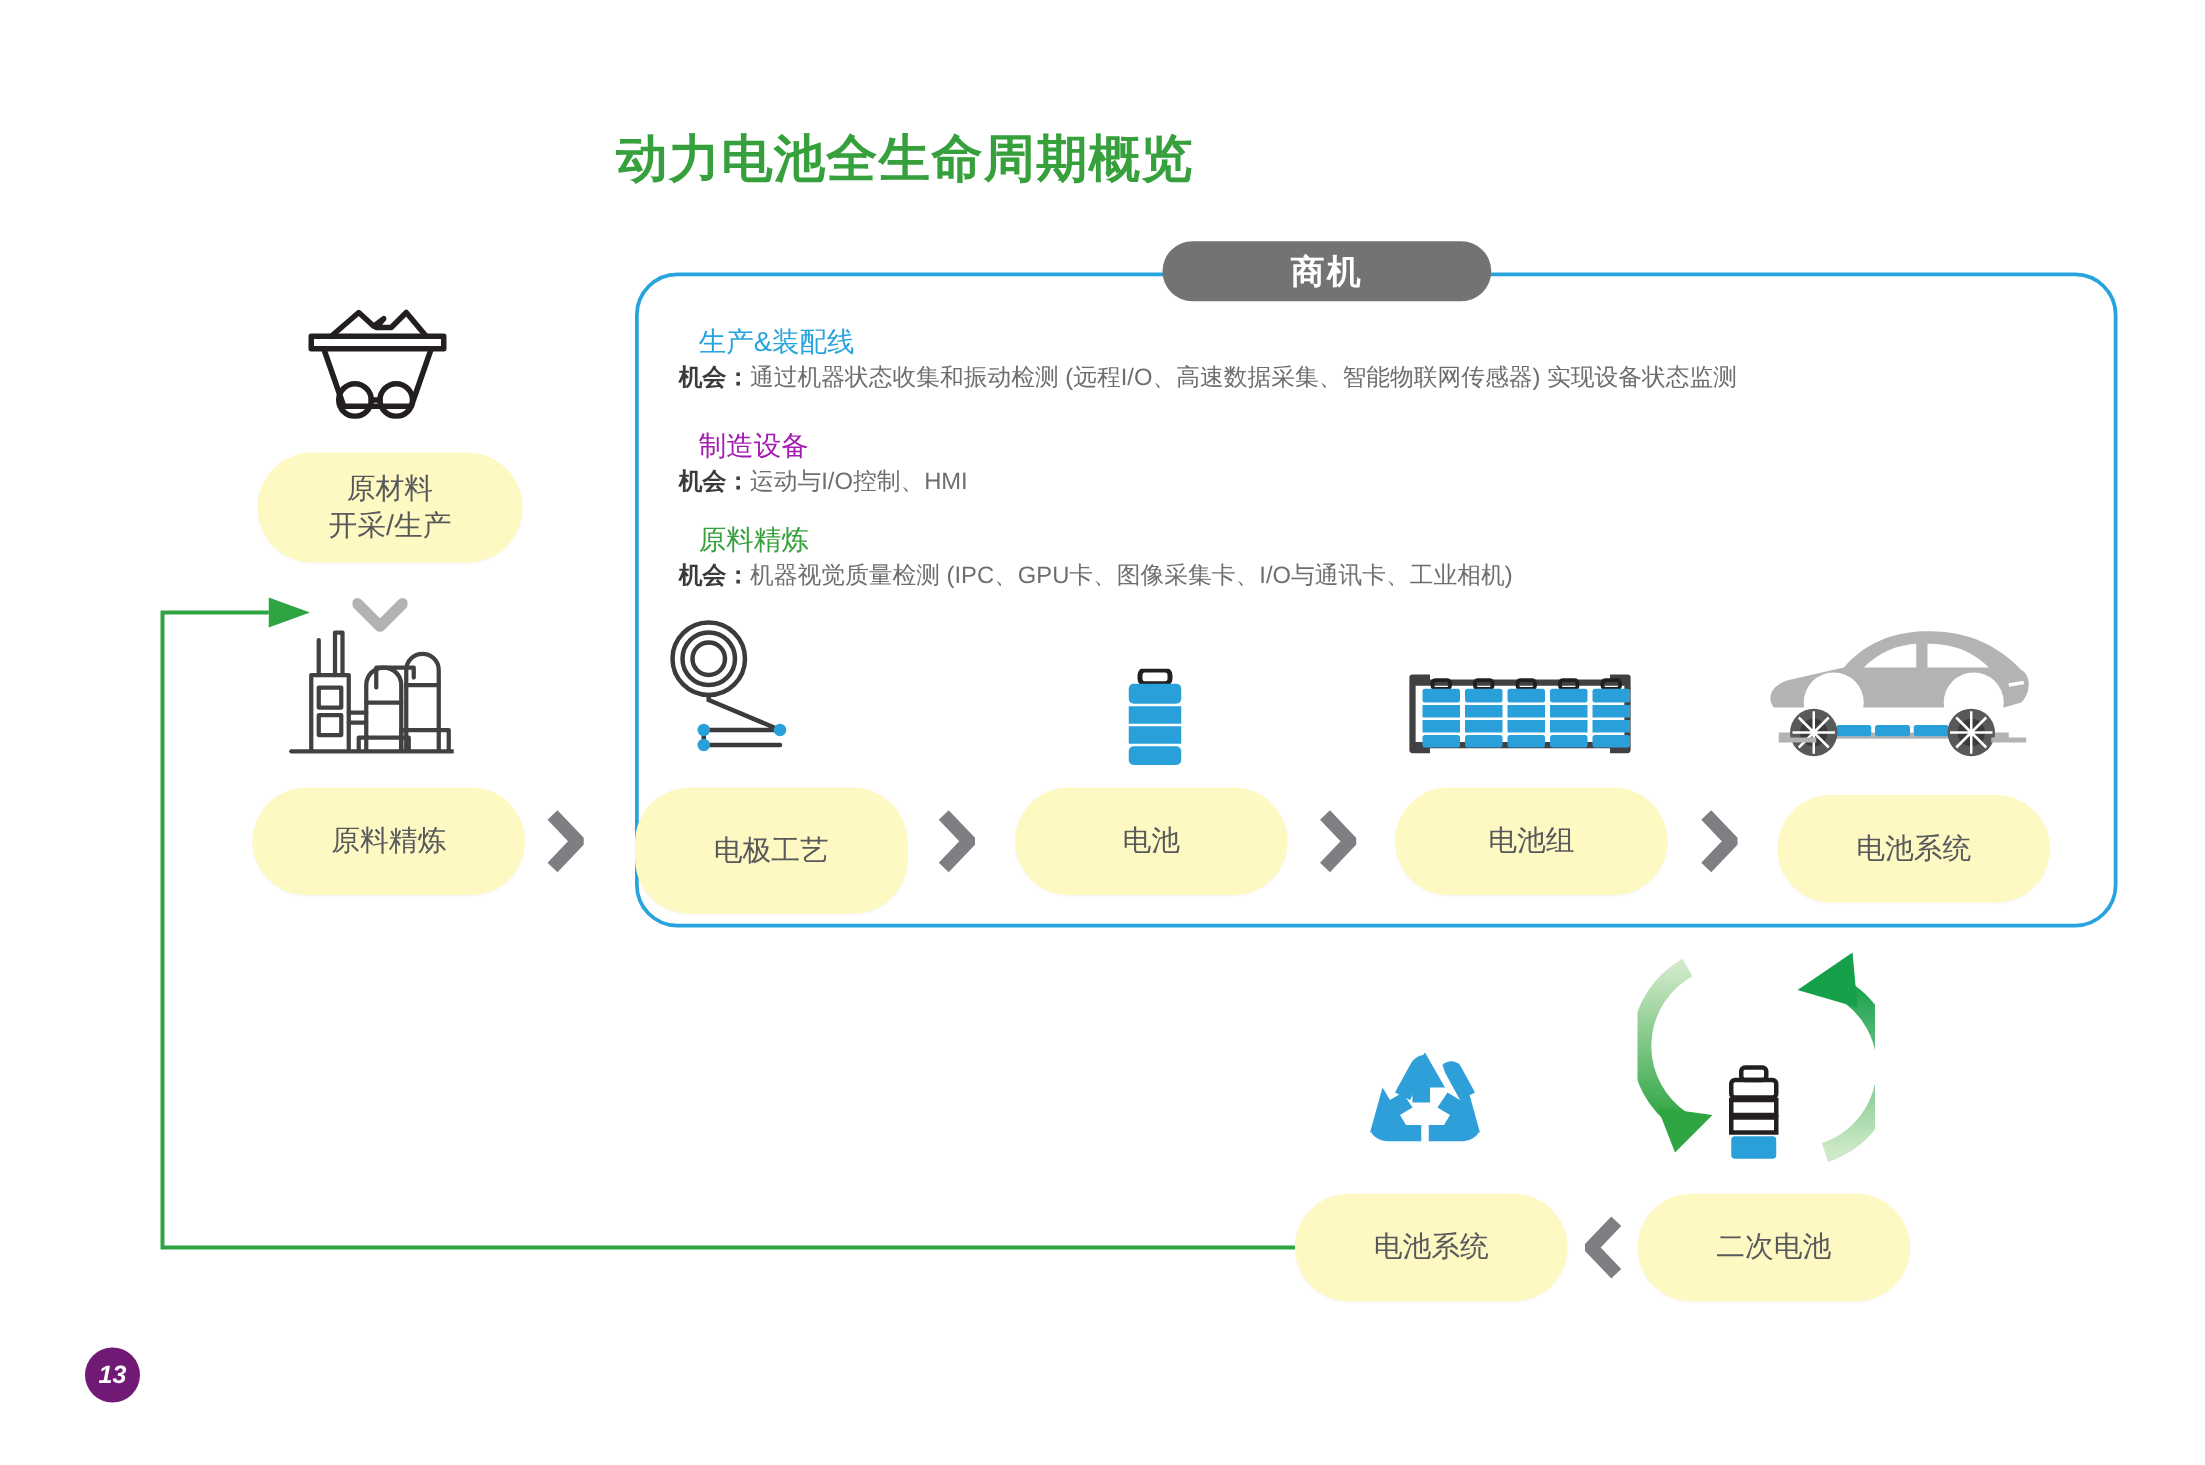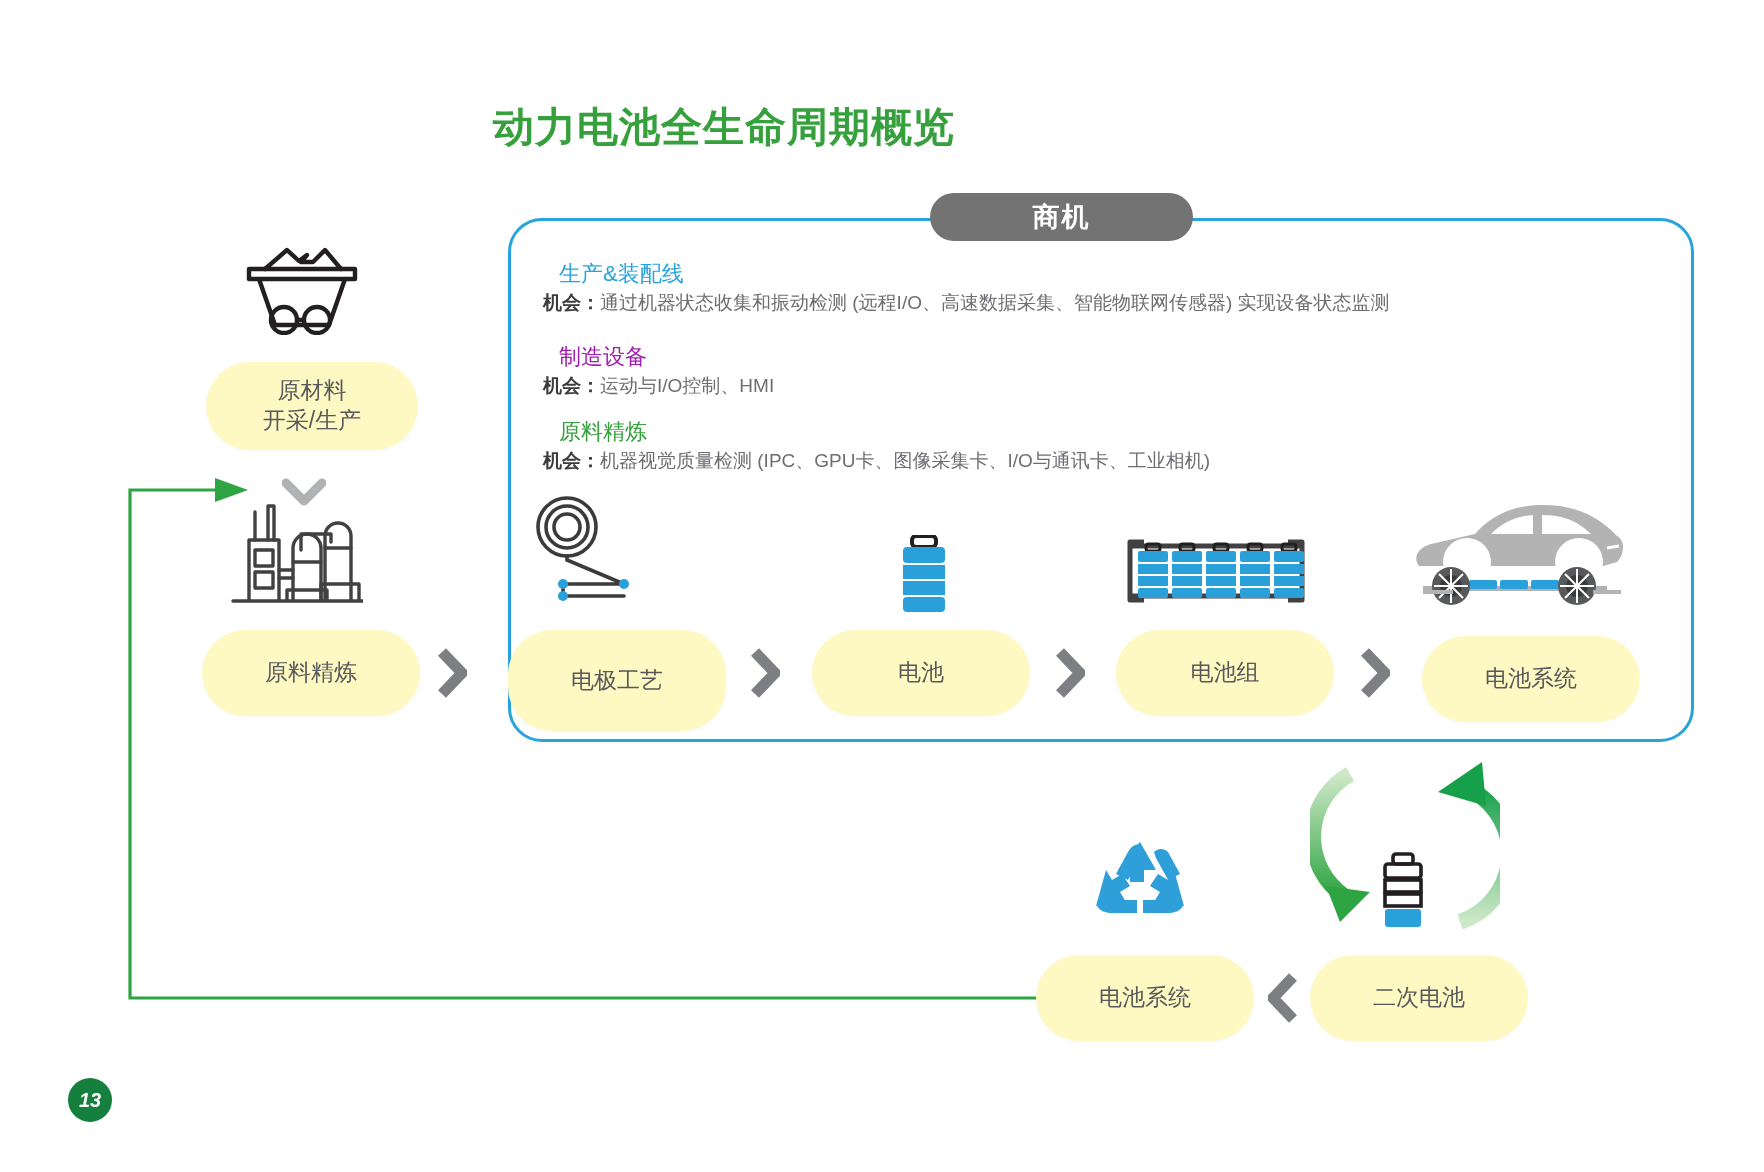--- a/index.html
+++ b/index.html
@@ -77,21 +77,21 @@
 
   
   #green-loop{position:absolute;left:0;top:0;width:1764px;height:1172px;z-index:1;pointer-events:none;}
 
   
   #arrow-down{position:absolute;left:282px;top:477px;z-index:5;}
 
   
   #page-number{
     position:absolute;left:68px;top:1078px;width:44px;height:44px;border-radius:50%;
-    background:#15803d;color:#ffffff;display:flex;align-items:center;justify-content:center;
+    background:#701a75;color:#ffffff;display:flex;align-items:center;justify-content:center;
     font-size:20px;font-weight:bold;font-style:italic;
   }
 </style>
 </head>
 <body>
 
 <svg id="green-loop" viewBox="0 0 1764 1172" xmlns="http://www.w3.org/2000/svg">
   <path d="M 1036 998 L 130 998 L 130 490 L 215 490" fill="none" stroke="#2ea442" stroke-width="3.2"></path>
   <polygon points="215,478 248,490 215,502" fill="#2ea442"></polygon>
 </svg>

